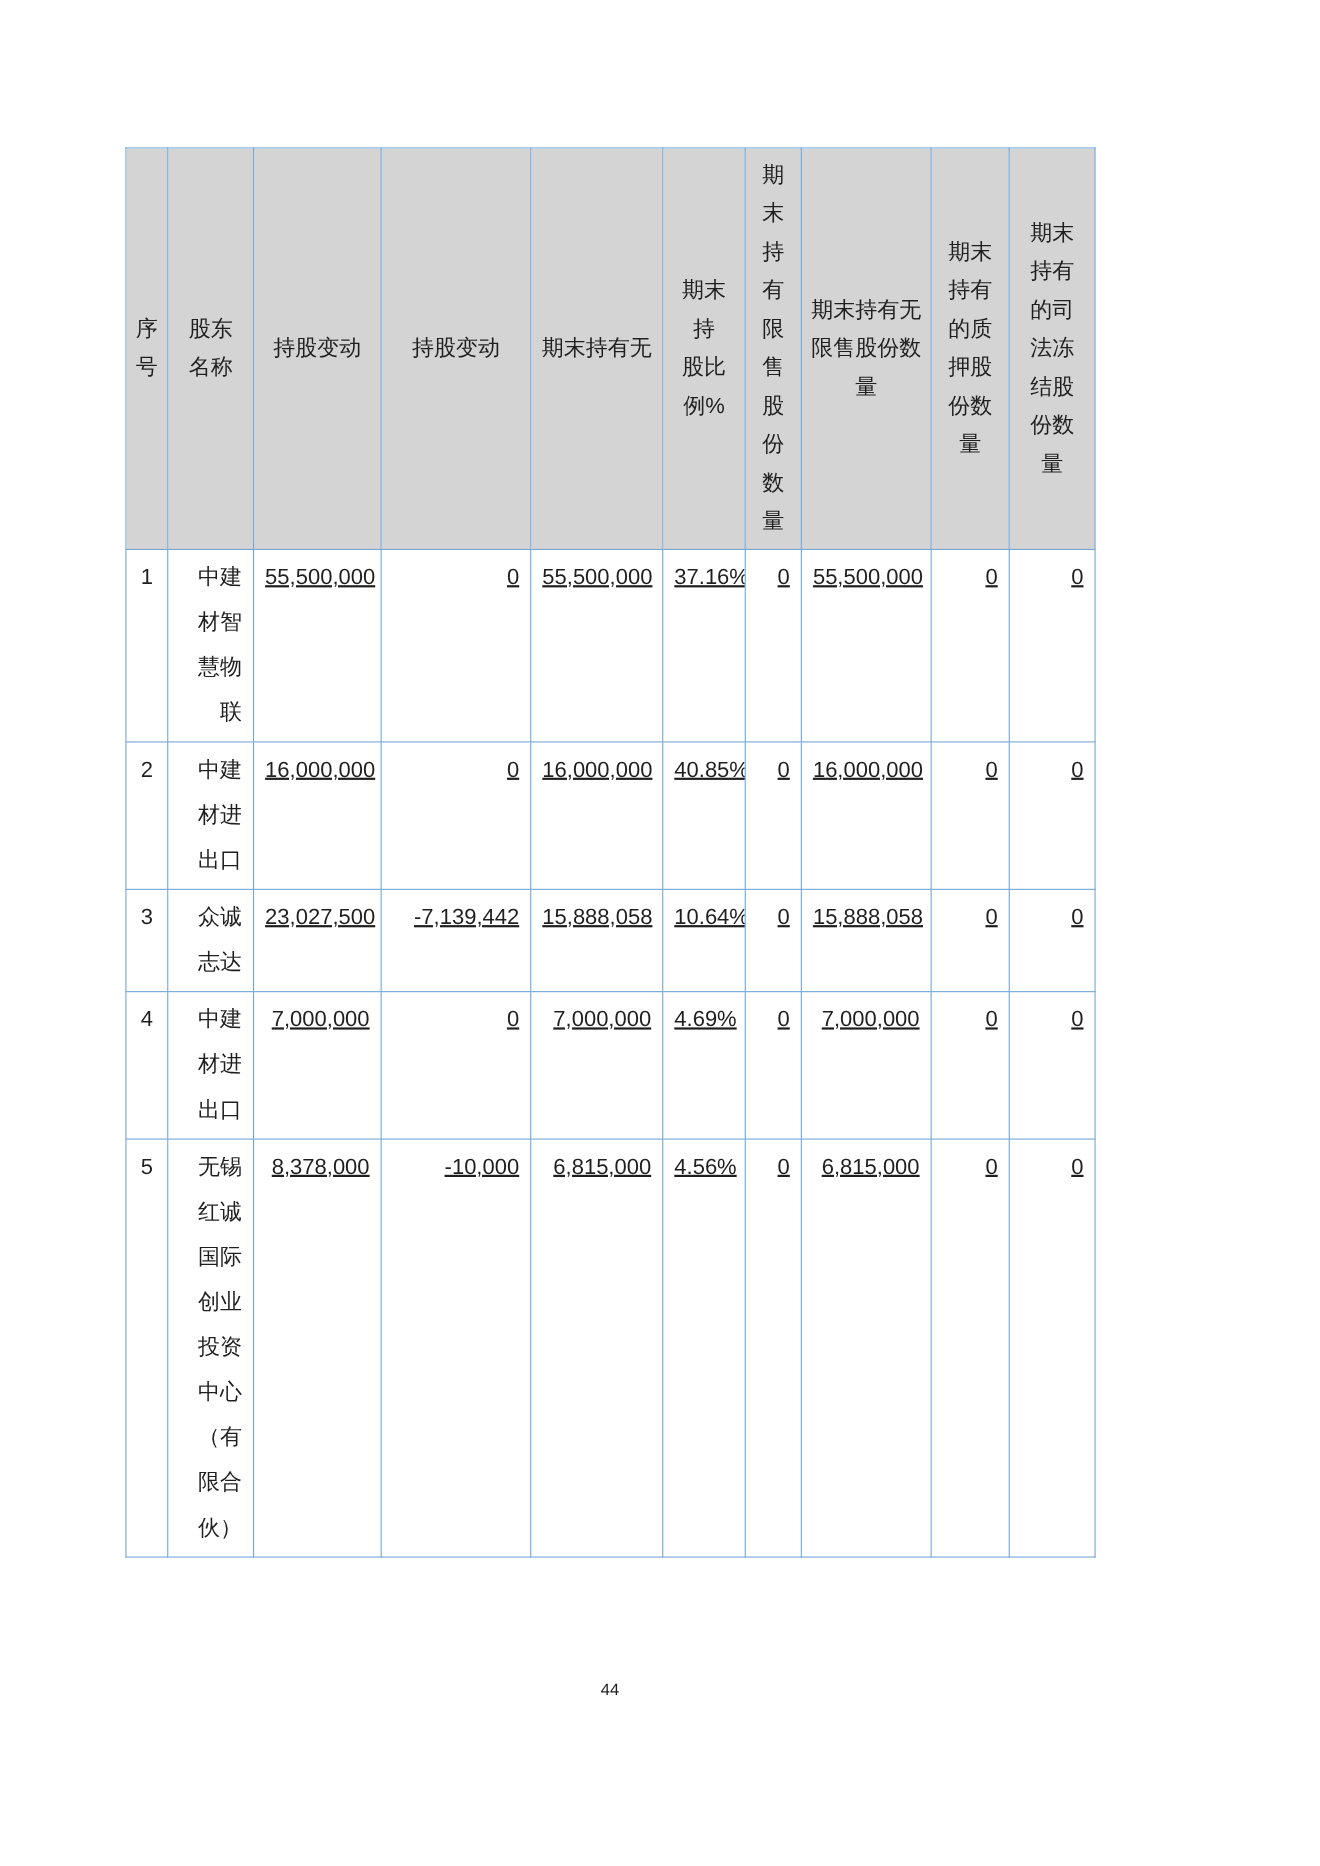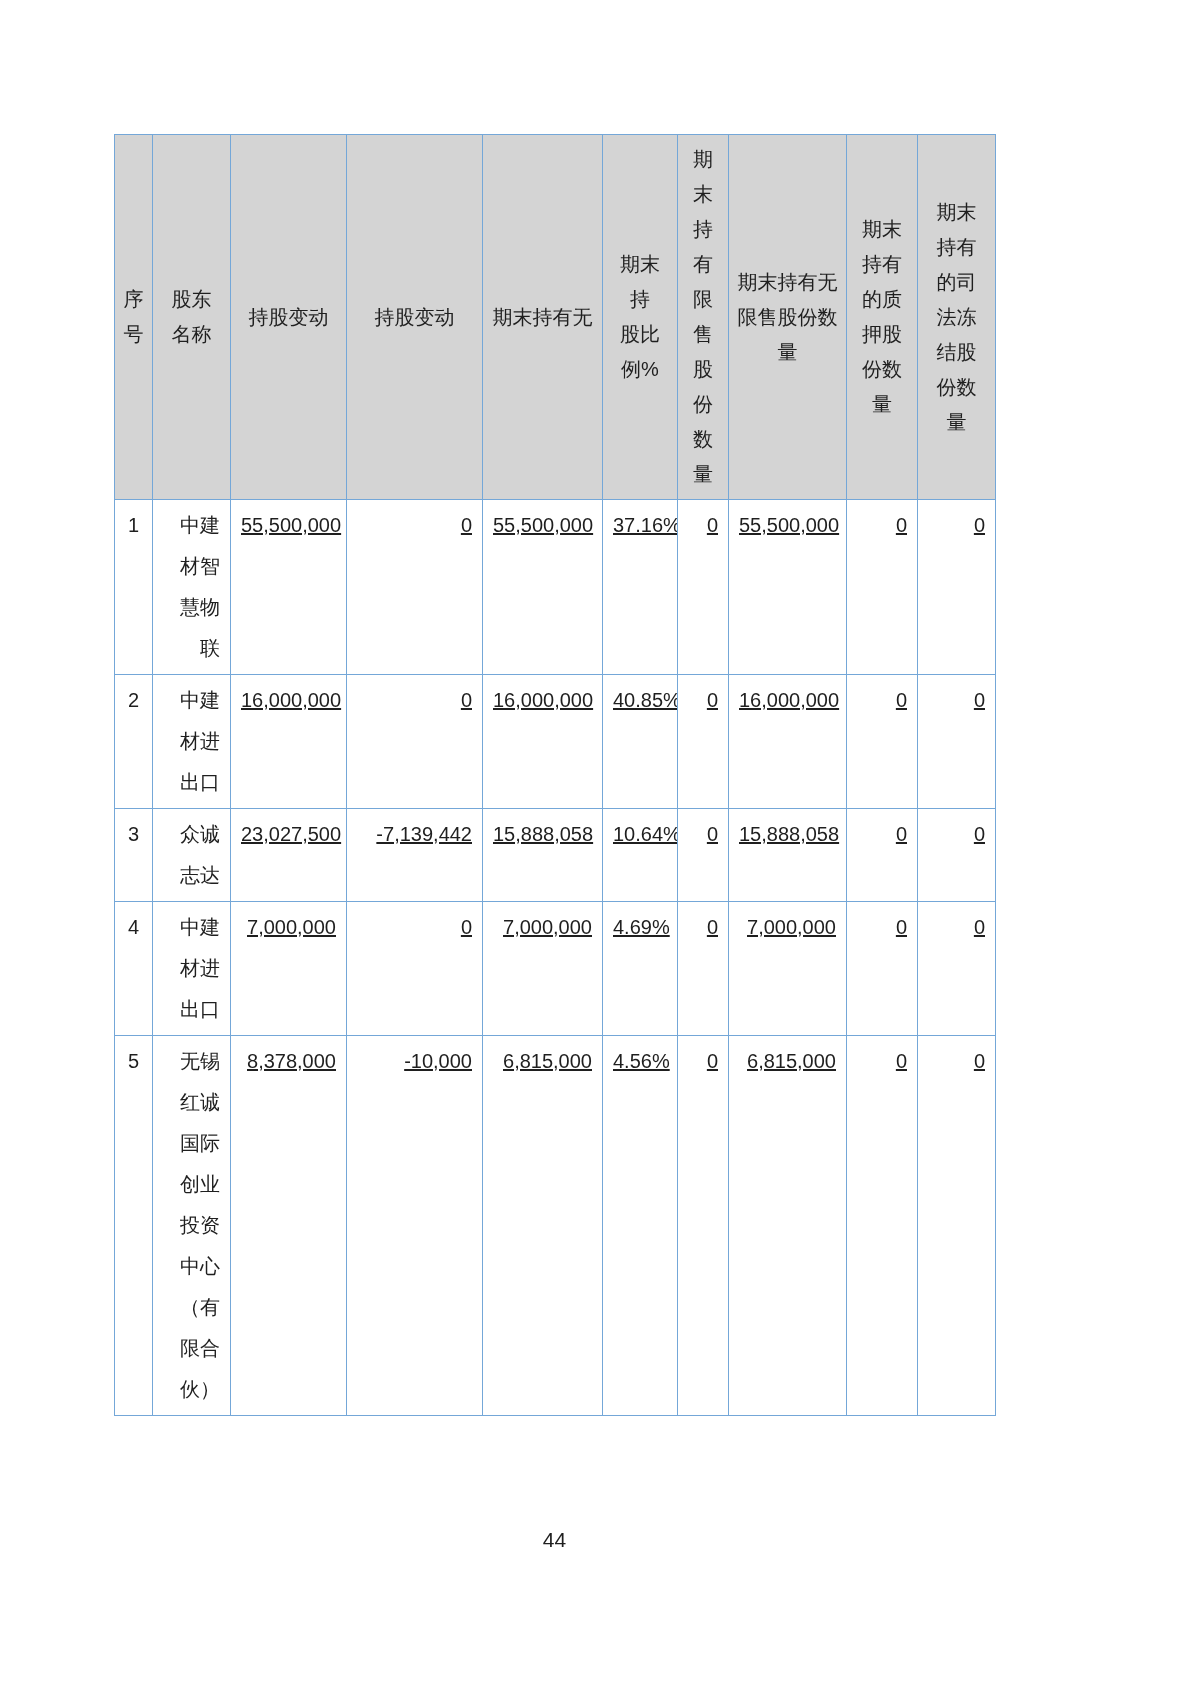--- a/index.html
+++ b/index.html
@@ -48,21 +48,21 @@
   }
   td.cell-seq{text-align:center;padding:5px 2px;}
   td.cell-name{text-align:right;padding:5px 10px 5px 13px;margin-top:40px;}
   td.cell-num{text-align:right;text-decoration:underline;}
   .page-number{
     position:absolute;
     top:1528px;
     left:114px;
     width:881px;
     text-align:center;
-    font-size:21px;
+    font-size:15px;
     color:var(--text-color);
   }
 </style>
 </head>
 <body>
 
 <div class="page">
 
   <table class="shareholders">
     <colgroup>

